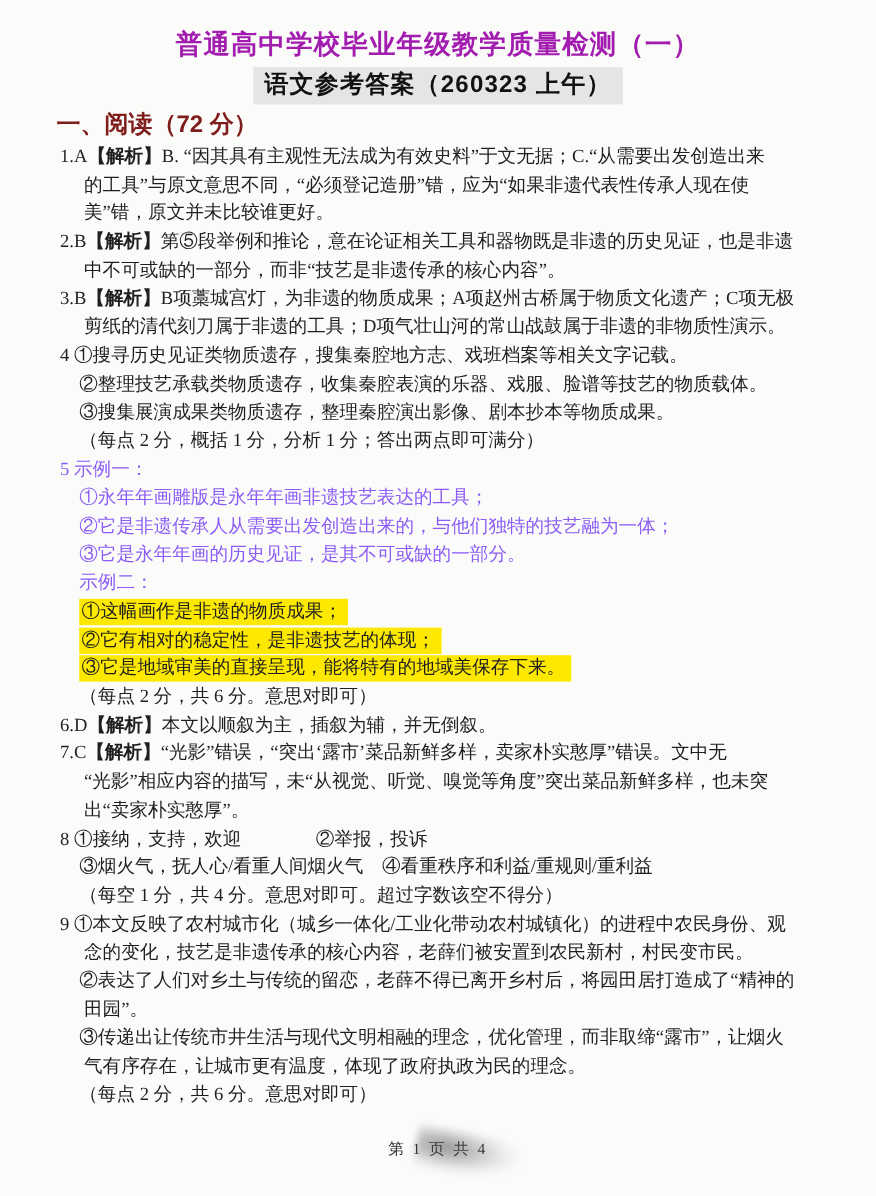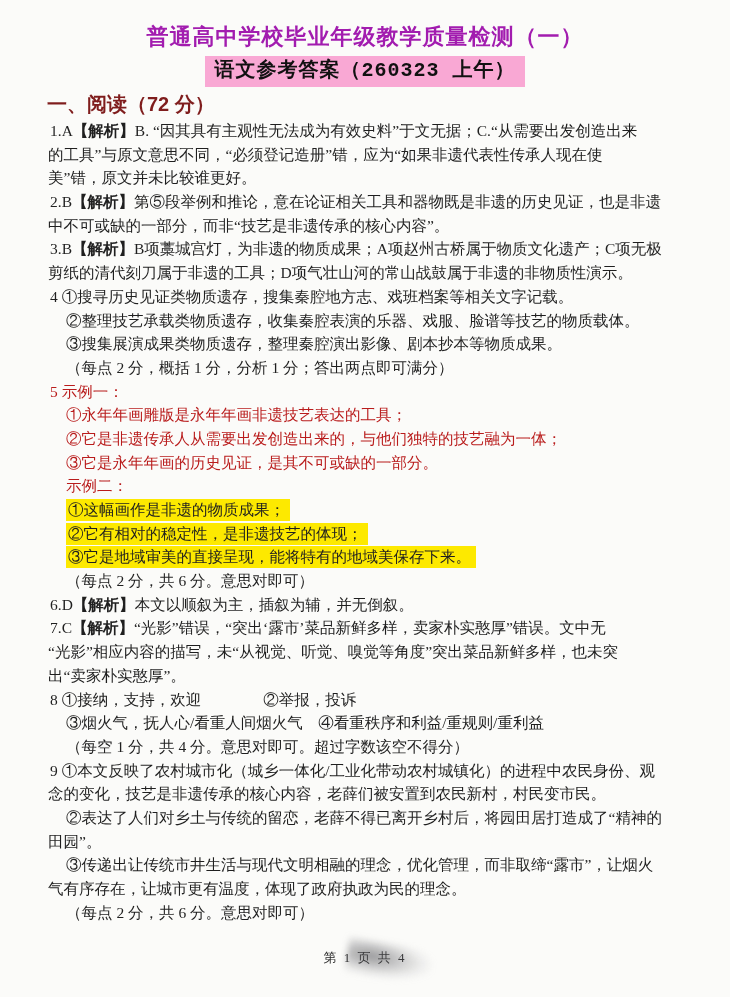--- a/index.html
+++ b/index.html
@@ -22,22 +22,22 @@
     line-height: 27px;
     color: #a21caf;
   }
   .subtitle-row {
     margin-top: 6px;
     text-align: center;
     line-height: 28px;
   }
   .subtitle-mark {
     display: inline-block;
-    background: #f9a8d4;
-    font-family: Liberation Mono, monospace;
+    background: #e5e5e5;
+    font-family: Liberation Sans, sans-serif;
     font-size: 20px;
     font-weight: 700;
     letter-spacing: 1px;
     color: #111;
     padding: 1px 9px 2px 9px;
   }
   .section-heading {
     margin: 3px 0 0 47px;
     font-family: "Liberation Sans", sans-serif;
     font-size: 20px;
@@ -49,22 +49,22 @@
     margin-top: 1px;
     font-size: 15.5px;
   }
   .line {
     line-height: 23.7px;
     height: 23.7px;
     white-space: pre;
   }
   .line.num  { padding-left: 50px; }
   .line.sub  { padding-left: 66px; }
-  .line.cont { padding-left: 48px; }
-  .line.gray { color: #b91c1c; }
+  .line.cont { padding-left: 70px; }
+  .line.gray { color: #8b5cf6; }
   .seg-bold { font-weight: 700; }
   .mark {
     background: #fde900;
     padding: 2px 5px 3px 2px;
   }
   .footer {
     position: absolute;
     left: 0;
     top: 949px;
     width: 100%;

